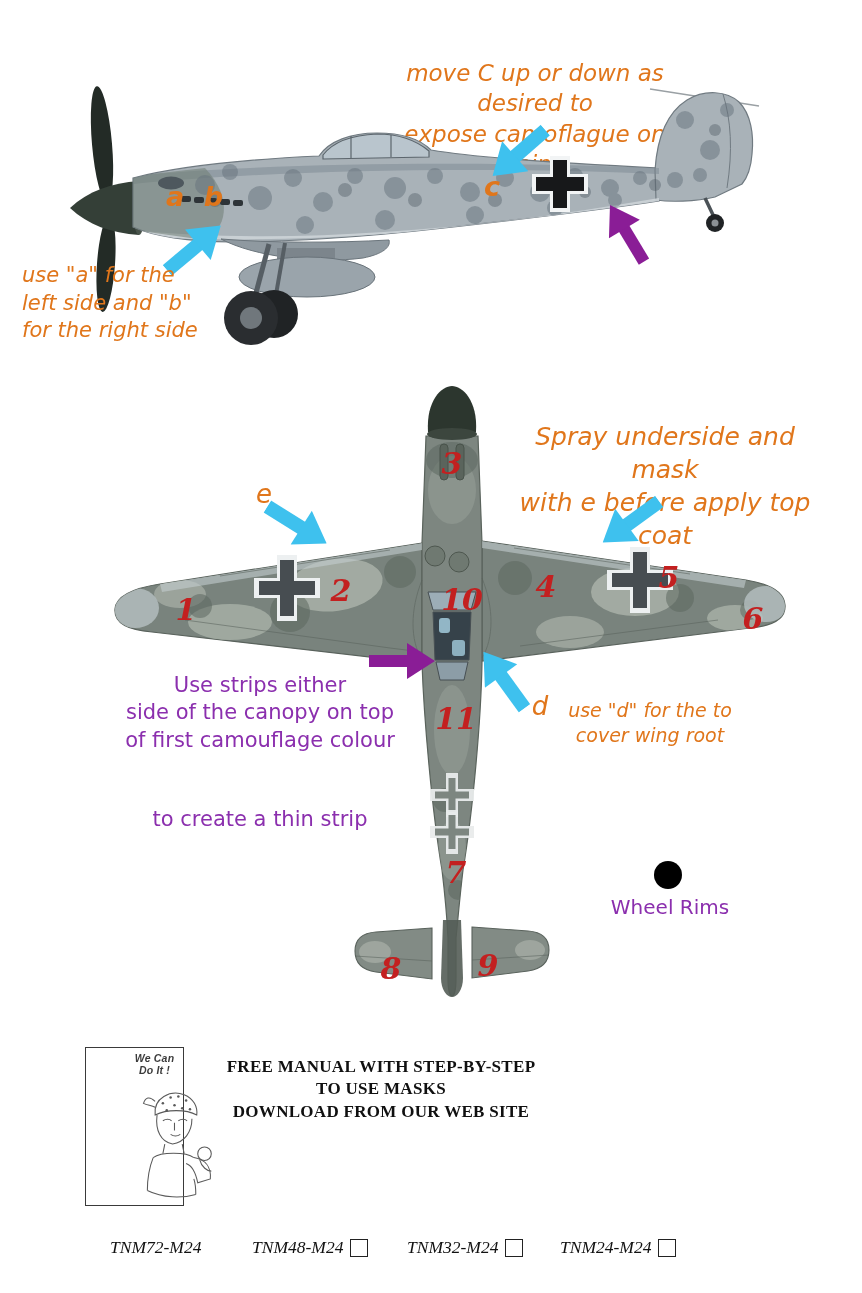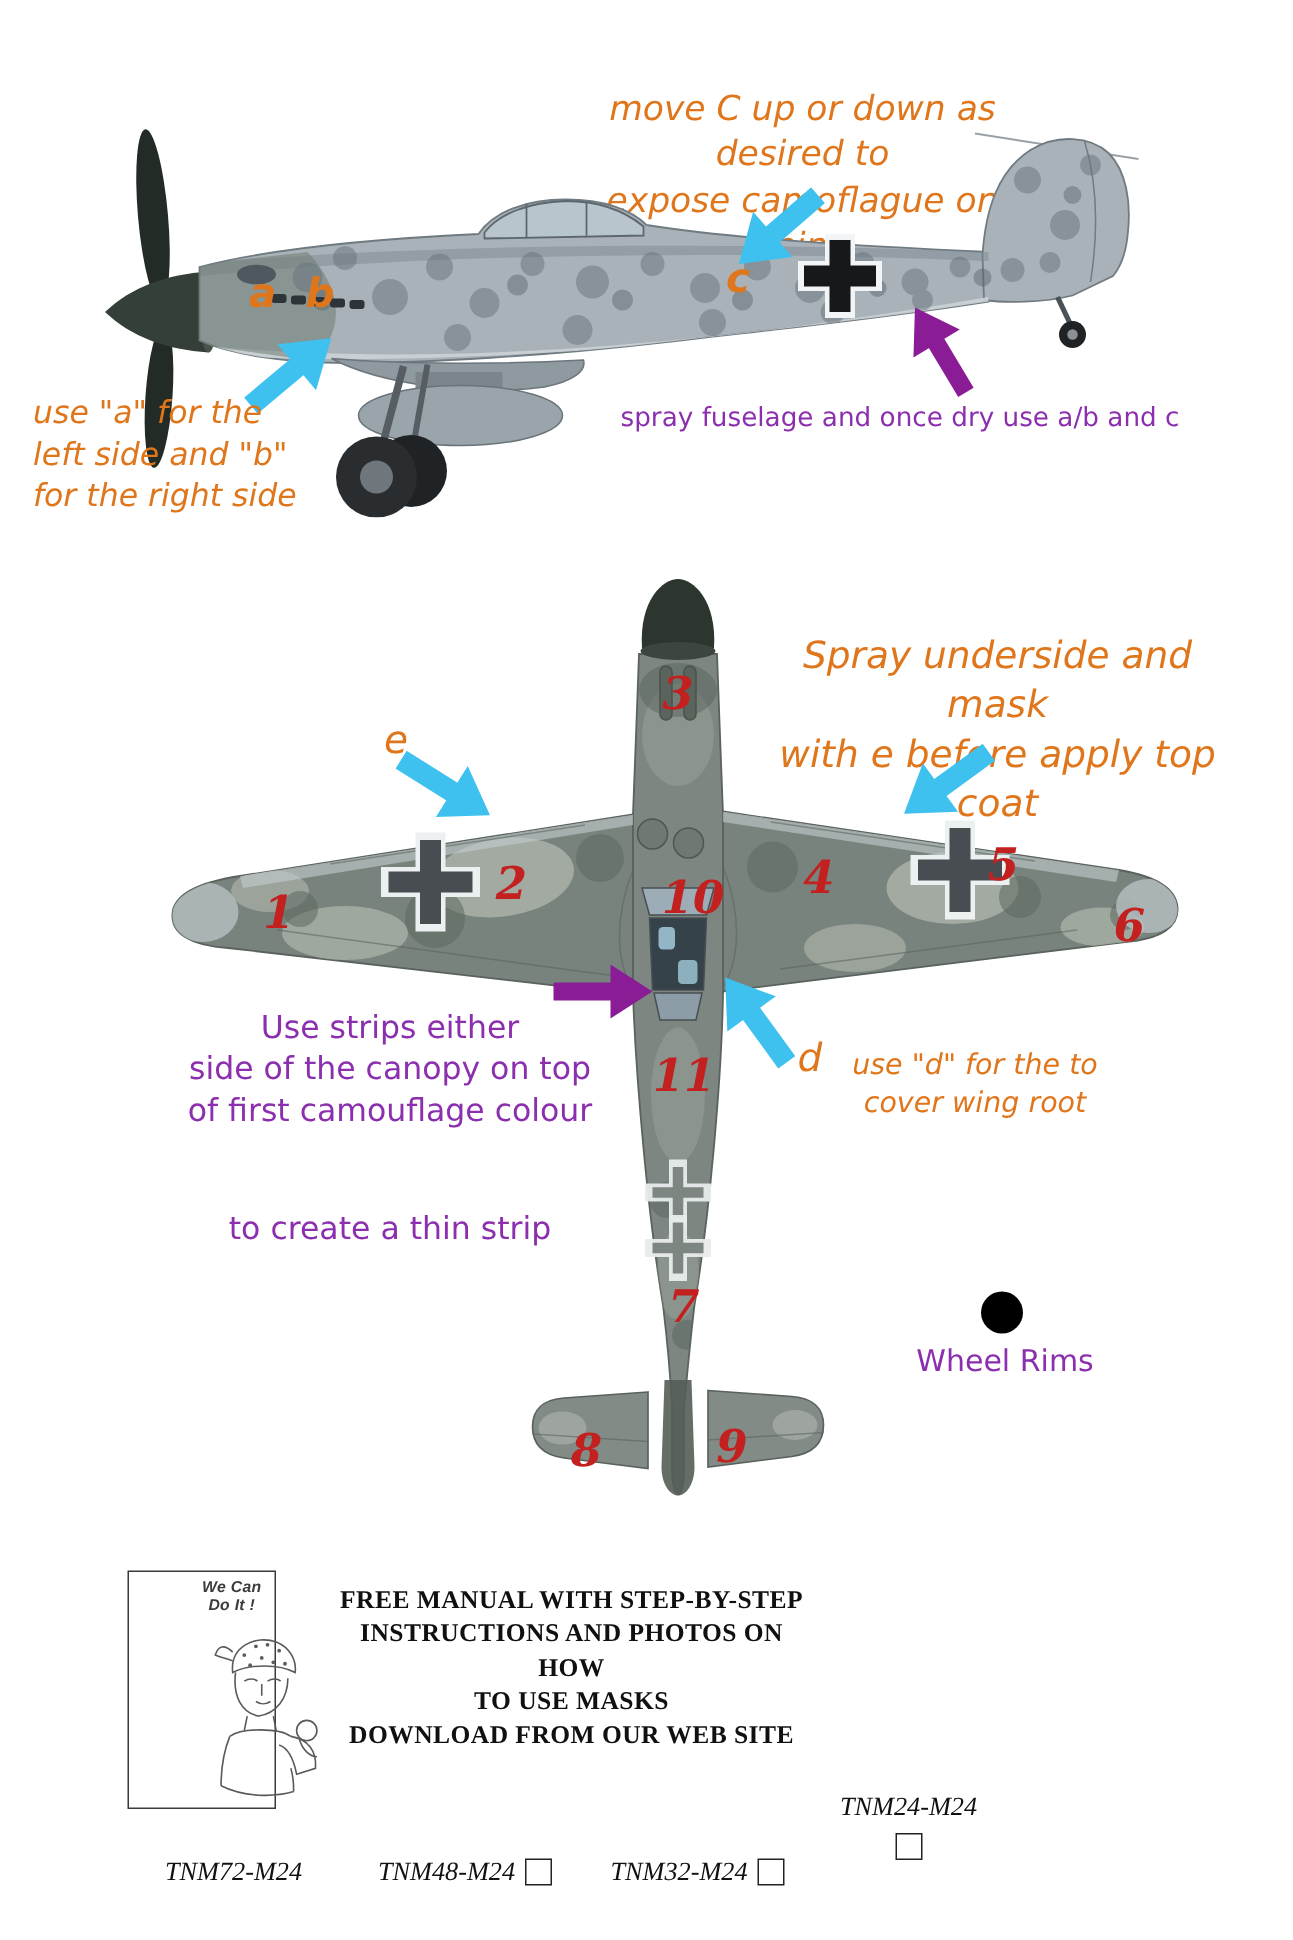--- a/index.html
+++ b/index.html
@@ -166,21 +166,20 @@
   <div class="abs arrow" style="left:593px;top:215px;color:#8a1d96;transform:rotate(-121deg);">
     <svg width="70" height="40" viewBox="0 0 70 40">
         <rect x="4" y="14" width="40" height="12" fill="currentColor"></rect>
         <polygon points="42,2 70,20 42,38" fill="currentColor"></polygon>
       </svg>
   </div>
 
   <div class="abs note-orange left" style="left:22px;top:262px;width:200px;font-size:21px;">use "a" for the
 left side and "b"
 for the right side</div>
-  <div class="abs note-purple" style="left:400px;top:268px;width:400px;font-size:17.5px;">spray fuselage and once dry use a/b and c</div>
 
   <div class="abs note-orange" style="left:510px;top:420px;width:310px;font-size:25px;">Spray underside and mask
 with e before apply top coat</div>
 
   <svg class="abs" style="left:90px;top:380px" width="700" height="640" viewBox="0 0 700 640">
     <defs>
       <clipPath id="clipPlan">
         <path d="M332,163 L70,204 C44,208 26,216 25,229 C24,242 36,250 62,252 L332,283 Z"></path>
         <path d="M392,161 L656,200 C680,204 694,212 695,225 C696,238 684,246 660,248 L392,281 Z"></path>
         <path d="M336,56 C335,90 333,130 332,163 L332,283 C334,340 342,430 352,490 C355,515 357,538 358,558 L358,598 C358,610 360,616 362,616 C364,616 366,610 366,598 L366,558 C368,538 370,515 373,490 C383,430 391,340 392,283 L392,163 C391,130 389,90 388,56 Z"></path>
@@ -383,34 +382,33 @@
           <circle cx="48" cy="24" r="1.3"></circle>
           <circle cx="40" cy="29" r="1.3"></circle>
         <circle cx="56" cy="27" r="1.3"></circle>
           <circle cx="64" cy="28" r="1.3"></circle>
       </g>
     </svg>
   </div>
 
   <div class="abs manual" style="left:220px;top:1056px;width:322px;">
     <div>FREE MANUAL WITH STEP-BY-STEP</div>
-    <div>INSTRUCTIONS AND PHOTOS ON HOW</div>
     <div>TO USE MASKS</div>
     <div>DOWNLOAD FROM OUR WEB SITE</div>
   </div>
 
   <div class="abs product" style="left:110px;top:1237px;">
     <span class="pcode">TNM72-M24</span>
   </div>
   <div class="abs product" style="left:252px;top:1237px;">
     <span class="pcode">TNM48-M24</span>
     <span class="pbox"></span>
   </div>
   <div class="abs product" style="left:407px;top:1237px;justify-content:flex-end;">
     <span class="pcode">TNM32-M24</span>
     <span class="pbox"></span>
   </div>
-  <div class="abs product" style="left:560px;top:1194px;flex-direction:column;">
+  <div class="abs product" style="left:560px;top:1237px;">
     <span class="pcode">TNM24-M24</span>
     <span class="pbox"></span>
   </div>
 
 </div>
 
 </body></html>

